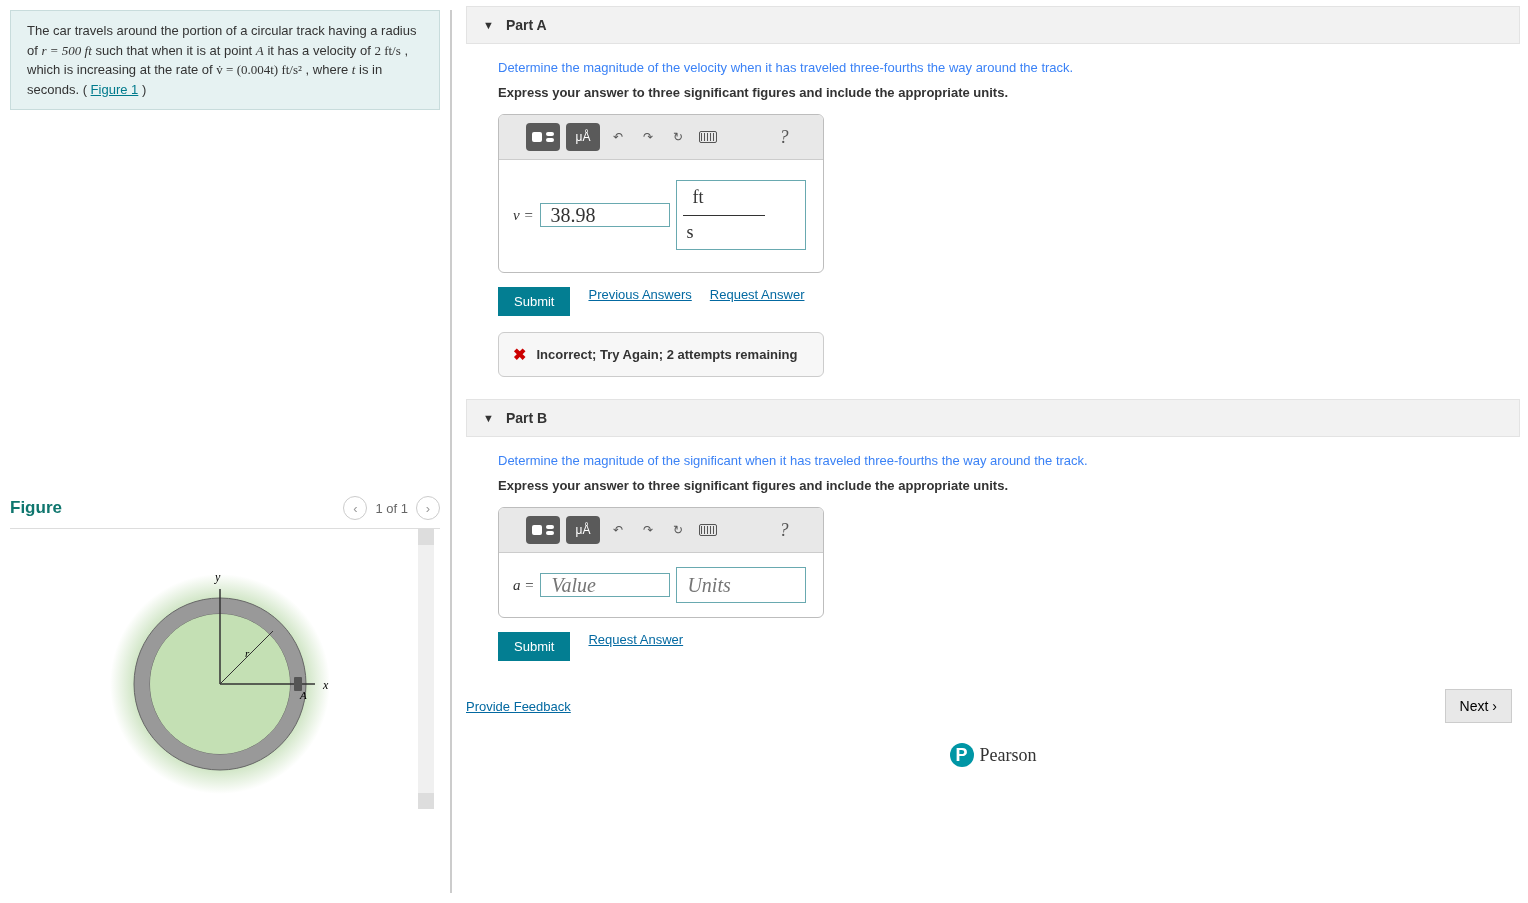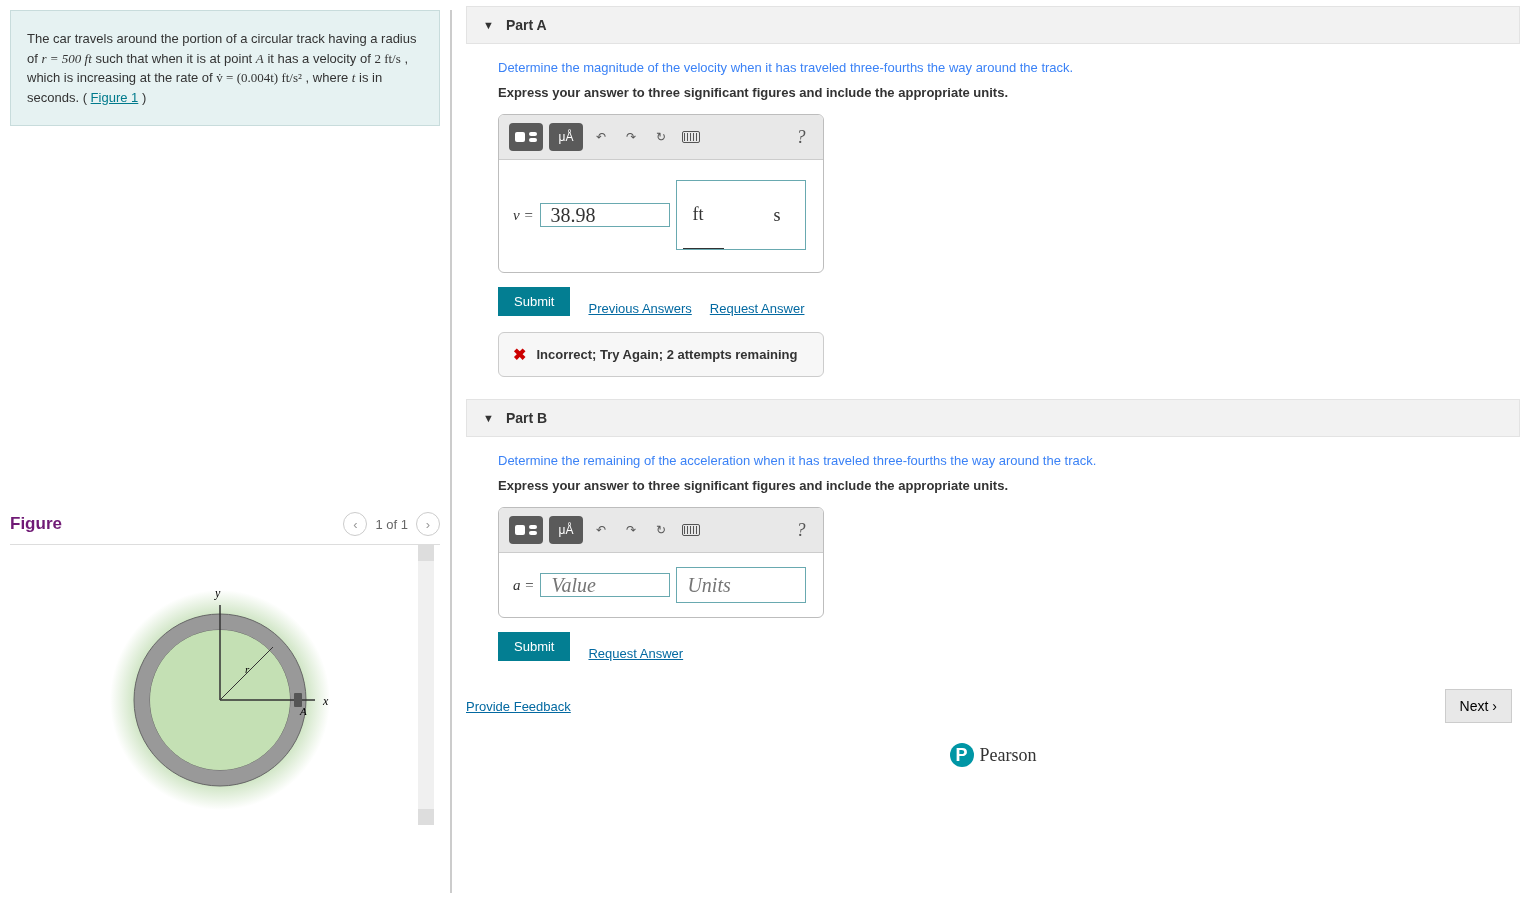--- a/index.html
+++ b/index.html
@@ -16,36 +16,36 @@
     min-height: 903px;
   }
   .left-panel {
     width: 450px;
     padding: 10px 10px 0 10px;
     position: relative;
   }
   .problem-box {
     background: #e6f2f2;
     border: 1px solid #c8dcdc;
-    padding: 18px 16px;
+    padding: 10px 16px;
     font-size: 13px;
     line-height: 1.5;
     color: #333;
   }
   .problem-box .serif { font-family: 'Times New Roman', serif; }
   .problem-box a { color: #007a8c; text-decoration: underline; cursor: pointer; }
   .figure-header {
     display: flex;
     justify-content: space-between;
     align-items: center;
     margin-top: 380px;
     padding: 6px 0 8px 0;
     border-bottom: 1px solid #ddd;
   }
-  .figure-header h3 { margin: 0; font-size: 17px; font-weight: bold; color: #701a75; }
+  .figure-header h3 { margin: 0; font-size: 17px; font-weight: bold; color: #0f766e; }
   .fig-nav { display: flex; align-items: center; gap: 8px; color: #666; font-size: 13px; }
   .nav-btn {
     width: 24px; height: 24px; border: 1px solid #ccc; border-radius: 50%;
     display: flex; align-items: center; justify-content: center;
     color: #999; cursor: pointer; background: #fff;
   }
   .figure-body {
     position: relative;
     height: 280px;
     overflow: hidden;
@@ -85,21 +85,21 @@
   .instruction { font-size: 13px; font-weight: bold; margin-bottom: 14px; }
   .answer-box {
     border: 1px solid #bdbdbd;
     border-radius: 6px;
     width: 326px;
     background: #fff;
     overflow: hidden;
   }
   .toolbar {
     background: #e8e8e8;
-    padding: 8px 10px;
+    padding: 8px 27px;
     display: flex; align-items: center; gap: 6px;
     border-bottom: 1px solid #ccc;
     position: relative;
   }
   .tool-btn {
     background: #5a5a5a;
     color: #fff;
     border-radius: 4px;
     width: 34px; height: 28px;
     display: flex; align-items: center; justify-content: center;
@@ -122,37 +122,37 @@
     font-family: 'Times New Roman', serif;
     font-size: 20px;
     width: 130px;
     color: #333;
   }
   .answer-input.placeholder { color: #999; font-style: italic; }
   .units-frac {
     border: 1px solid #69a9b0;
     width: 130px;
     height: 70px;
-    display: flex; 
+    display: flex; flex-direction: column;
     font-family: 'Times New Roman', serif;
     font-size: 18px;
   }
   .units-frac .top, .units-frac .bot { flex:1; display:flex; align-items:center; padding-left:10px; }
   .units-frac .top { border-bottom: 1px solid #333; margin: 0 40px 0 6px; }
   .units-input {
     border: 1px solid #69a9b0;
     height: 36px;
     width: 130px;
     padding: 4px 10px;
     font-family: 'Times New Roman', serif;
     font-size: 20px;
     font-style: italic;
     color: #999;
   }
-  .submit-row { margin-top: 14px; display:flex; align-items:flex-end; gap: 18px; }
+  .submit-row { margin-top: 14px; display:flex; align-items:flex-start; gap: 18px; }
   .submit-btn {
     background: #037e92;
     color: #fff;
     border: none;
     padding: 7px 16px;
     font-size: 13px;
     cursor: pointer;
   }
   .link { color: #0369a1; text-decoration: underline; font-size: 13px; cursor: pointer; }
   .feedback-box {
@@ -304,21 +304,21 @@
         <span class="x">✖</span>
         <span class="msg">Incorrect; Try Again; 2 attempts remaining</span>
       </div>
     </div>
 
     <div class="part-header">
       <span class="tri">▼</span>
       <span class="title">Part B</span>
     </div>
     <div class="part-body">
-      <div class="question">Determine the remaining of the acceleration when it has traveled three-fourths the way around the track.</div>
+      <div class="question">Determine the magnitude of the significant when it has traveled three-fourths the way around the track.</div>
       <div class="instruction">Express your answer to three significant figures and include the appropriate units.</div>
 
       <div class="answer-box">
         <div class="toolbar">
           <div class="tool-btn">
             <div class="tool-templates">
                 <div class="tmpl-box"></div>
                 <div class="tmpl-col">
                   <div class="tmpl-box" style="width:8px;height:4px;"></div>
                   <div class="tmpl-box" style="width:8px;height:4px;"></div>

